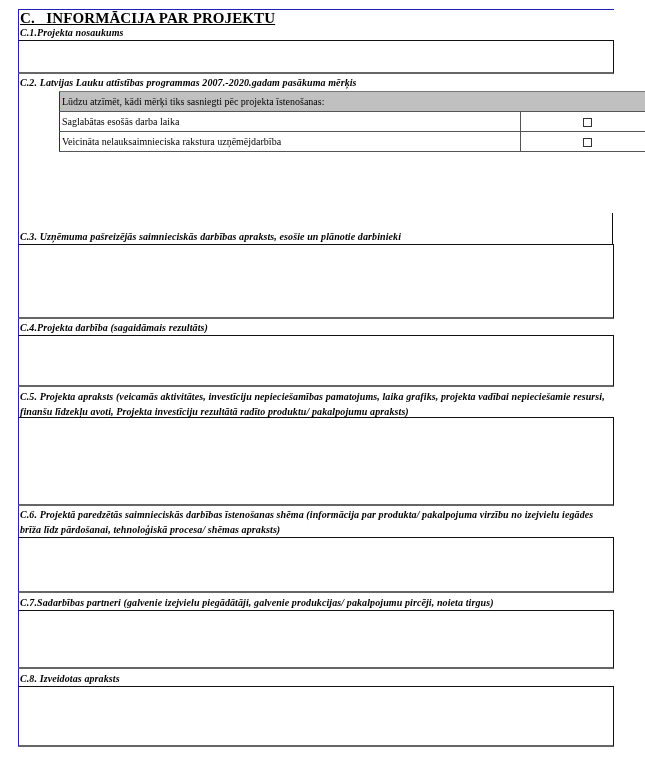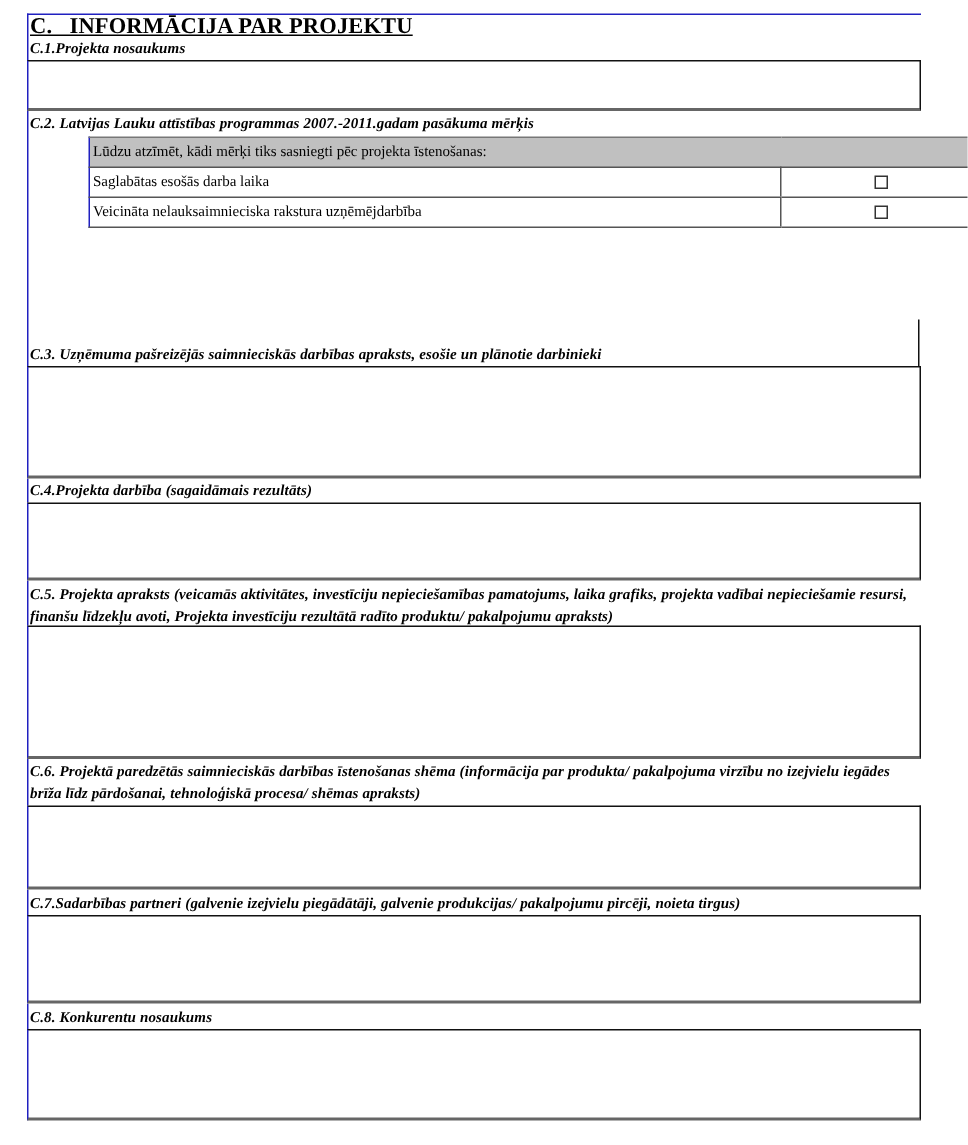--- a/index.html
+++ b/index.html
@@ -116,21 +116,21 @@
 <body>
 
 <div class="top-rule"></div>
 <div class="left-rule"></div>
 
 <div class="abs section-title">C.   INFORMĀCIJA PAR PROJEKTU</div>
 
 <div class="abs label" style="top:25px;">C.1.Projekta nosaukums</div>
 <div class="box" style="top:40px;height:31px;"></div>
 
-<div class="abs label" style="top:75px;">C.2. Latvijas Lauku attīstības programmas 2007.-2011.gadam pasākuma mērķis</div>
+<div class="abs label" style="top:75px;">C.2. Latvijas Lauku attīstības programmas 2007.-2020.gadam pasākuma mērķis</div>
 
 <table class="table">
   <tbody>
       <tr class="head">
     <td class="first" colspan="2">Lūdzu atzīmēt, kādi mērķi tiks sasniegti pēc projekta īstenošanas:</td>
   </tr>
   <tr>
     <td class="first">Saglabātas esošās darba laika</td>
     <td class="chk-cell">
       <span class="checkbox"></span>
@@ -155,14 +155,14 @@
 
 <div class="abs label wrap" style="top:389px;">C.5. Projekta apraksts (veicamās aktivitātes, investīciju nepieciešamības pamatojums, laika grafiks, projekta vadībai nepieciešamie resursi, finanšu līdzekļu avoti, Projekta investīciju rezultātā radīto produktu/ pakalpojumu apraksts)</div>
 <div class="box" style="top:417px;height:86px;"></div>
 
 <div class="abs label wrap" style="top:507px;">C.6. Projektā paredzētās saimnieciskās darbības īstenošanas shēma (informācija par produkta/ pakalpojuma virzību no izejvielu iegādes brīža līdz pārdošanai, tehnoloģiskā procesa/ shēmas apraksts)</div>
 <div class="box" style="top:537px;height:53px;"></div>
 
 <div class="abs label" style="top:595px;">C.7.Sadarbības partneri (galvenie izejvielu piegādātāji, galvenie produkcijas/ pakalpojumu pircēji, noieta tirgus)</div>
 <div class="box" style="top:610px;height:56px;"></div>
 
-<div class="abs label" style="top:671px;">C.8. Konkurentu nosaukums</div>
+<div class="abs label" style="top:671px;">C.8. Izveidotas apraksts</div>
 <div class="box" style="top:686px;height:58px;"></div>
 
 </body></html>

